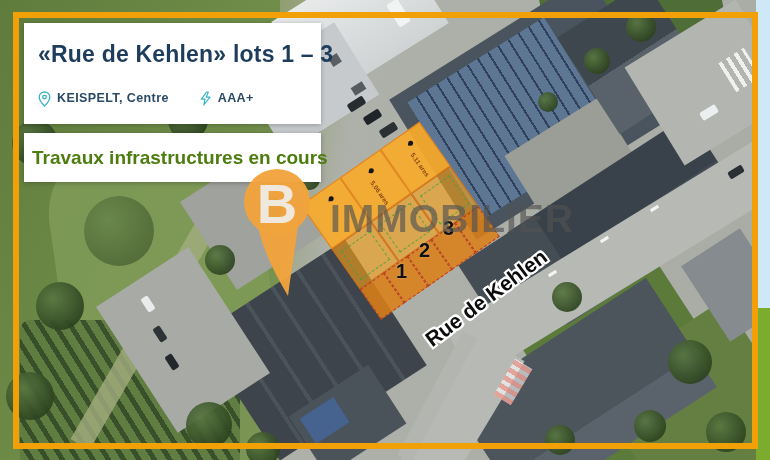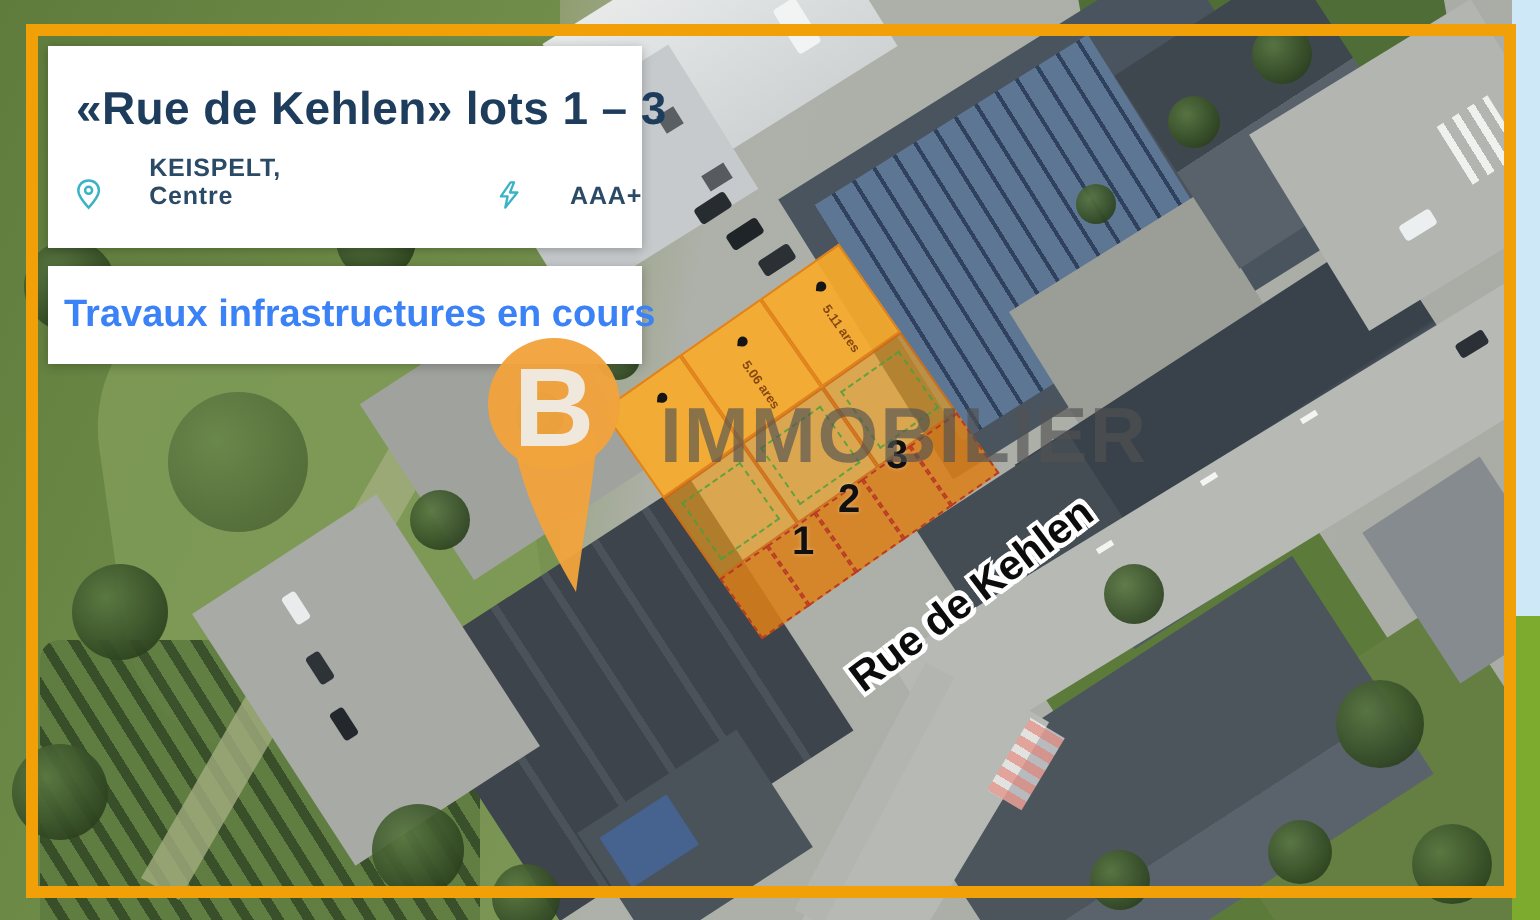--- a/index.html
+++ b/index.html
@@ -19,25 +19,25 @@
 
   
   .edge-blue{position:absolute;left:756px;top:0;width:14px;height:310px;background:#cfe8f8;z-index:7;}
   .edge-green{position:absolute;left:756px;top:308px;width:14px;height:152px;background:#7cab2d;z-index:7;}
 
   
   .card{position:absolute;background:#fff;box-shadow:0 1px 5px rgba(0,0,0,.25);z-index:9;}
   .card1{left:24px;top:23px;width:297px;height:101px;padding:11px 0 0 14px;box-sizing:border-box;}
   .badge{display:inline-block;border:1px solid #31506f;color:#27496b;font-size:10.5px;
          font-weight:bold;letter-spacing:.7px;padding:3px 8px 2px;}
-  .title{margin:7px 0 9px;font-size:23px;font-weight:bold;color:#1e3d5c;letter-spacing:.2px;white-space:nowrap;}
-  .meta-row{display:flex;align-items:flex-end;gap:24px;color:#2b4a66;font-size:12.5px;font-weight:bold;letter-spacing:.4px;}
+  .title{margin:7px 0 23px;font-size:23px;font-weight:bold;color:#1e3d5c;letter-spacing:.2px;white-space:nowrap;}
+  .meta-row{display:flex;align-items:flex-start;gap:6px;color:#2b4a66;font-size:12.5px;font-weight:bold;letter-spacing:.4px;}
   .meta-row .gap{width:18px;}
   .card2{left:24px;top:133px;width:297px;height:49px;display:flex;align-items:center;}
-  .status-text{padding-left:8px;font-size:19px;font-weight:bold;color:#3b82f6;white-space:nowrap;}
+  .status-text{padding-left:8px;font-size:19px;font-weight:bold;color:#4d7c0f;white-space:nowrap;}
 
   
   .parcels{position:absolute;left:330px;top:150px;width:145px;height:148px;
            transform:rotate(-35deg);z-index:5;}
   .prow{position:absolute;left:0;width:100%;display:flex;}
   .prow-back{top:0;height:54px;}
   .prow-mid{top:54px;height:49px;}
   .prow-front{top:103px;height:37px;}
   .pc{flex:1;position:relative;box-sizing:border-box;}
   .prow-back .pc{background:rgba(248,171,44,.93);border:1px solid rgba(222,125,26,.9);}

